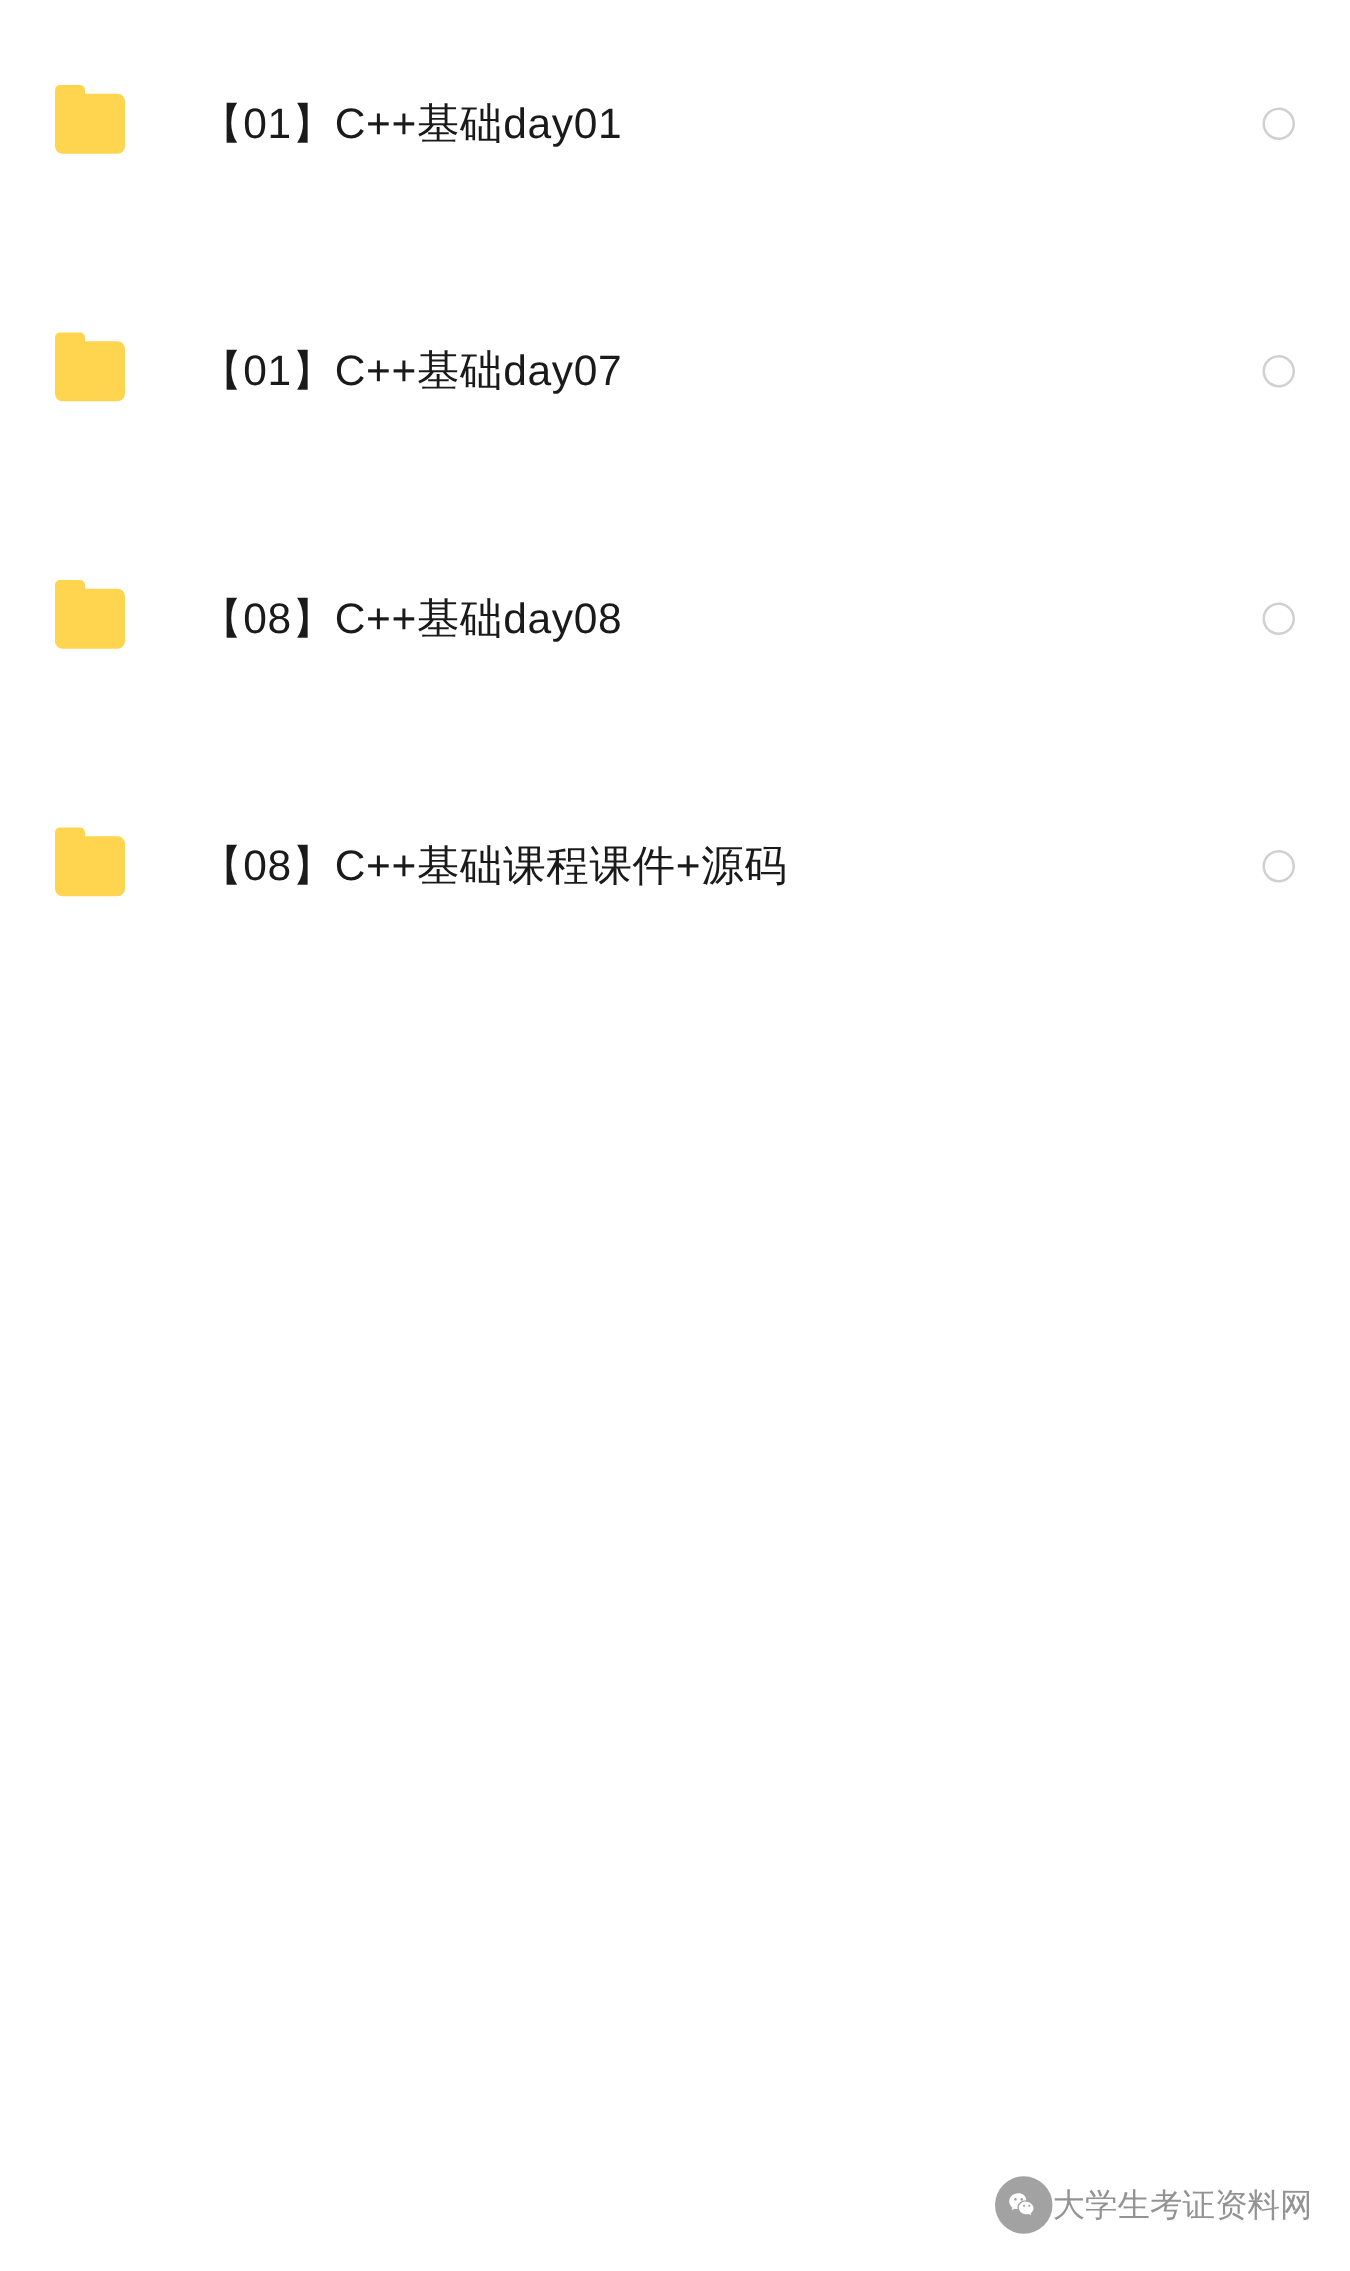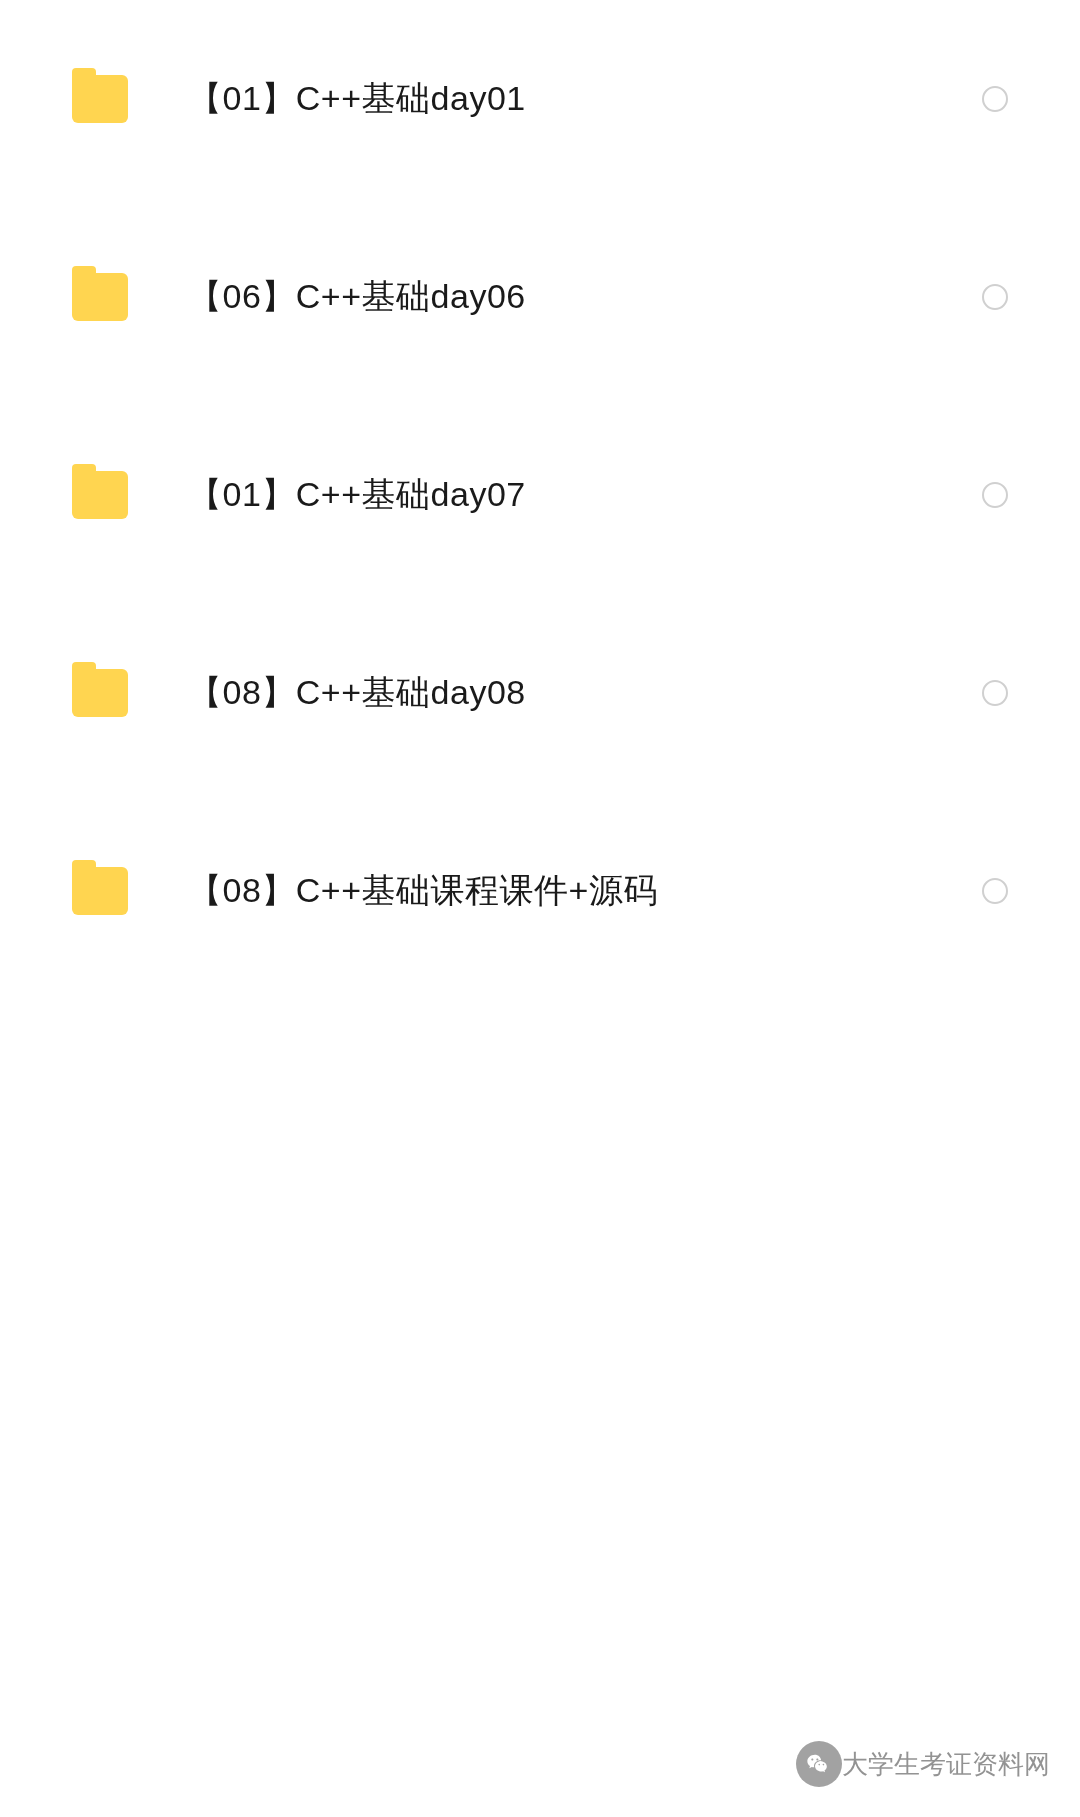--- a/index.html
+++ b/index.html
@@ -14,21 +14,21 @@
       font-family: -apple-system, BlinkMacSystemFont, "Segoe UI", "PingFang SC", "Microsoft YaHei", sans-serif;
       position: relative;
       overflow: hidden;
     }
     .file-list {
       width: 100%;
     }
     .file-row {
       display: flex;
       align-items: center;
-      padding: 50px 72px;
+      padding: 50px 44px;
       height: 198px;
     }
     .folder-icon {
       width: 56px;
       height: 48px;
       background: #FFD550;
       border-radius: 4px 6px 6px 6px;
       position: relative;
       flex-shrink: 0;
       margin-right: 60px;
@@ -85,25 +85,20 @@
 <body>
 
 <div class="file-list">
   <div class="file-row">
     <div class="folder-icon"></div>
     <div class="file-name">【01】C++基础day01</div>
     <div class="radio-select"></div>
   </div>
   <div class="file-row">
     <div class="folder-icon"></div>
-    <div class="file-name">【06】C++基础day06</div>
-    <div class="radio-select"></div>
-  </div>
-  <div class="file-row">
-    <div class="folder-icon"></div>
     <div class="file-name">【01】C++基础day07</div>
     <div class="radio-select"></div>
   </div>
   <div class="file-row">
     <div class="folder-icon"></div>
     <div class="file-name">【08】C++基础day08</div>
     <div class="radio-select"></div>
   </div>
   <div class="file-row">
     <div class="folder-icon"></div>

